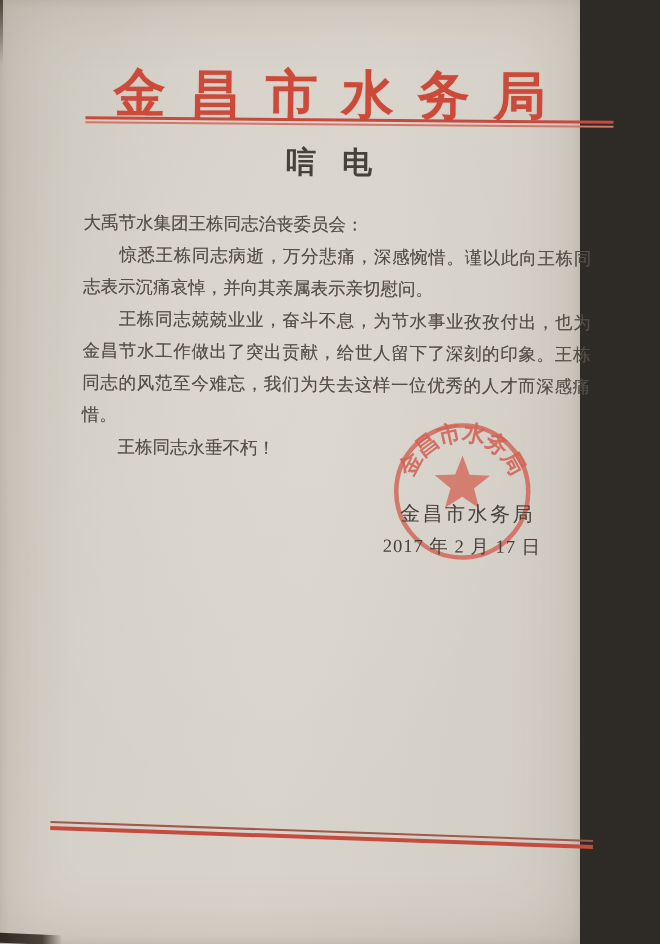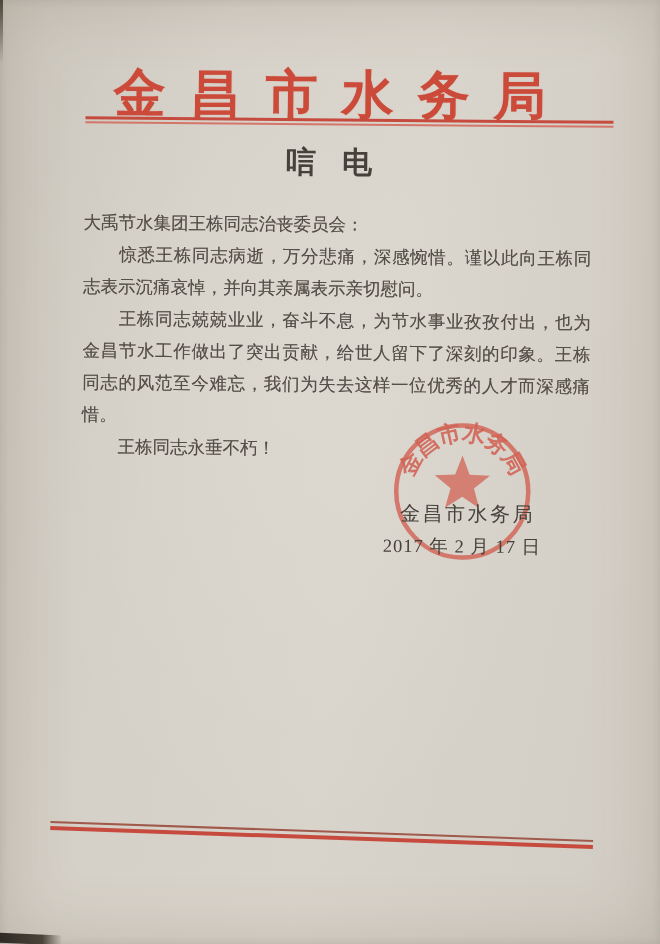--- a/index.html
+++ b/index.html
@@ -2,21 +2,21 @@
 <html style="--header_red: #cb4a39; --rule_red: #c64b3e; --rule_red_light: #d4756a; --rule_dark: #a0594b; --seal_red: #d0584a; --ink: #544f48; --ink_dark: #46413b; --paper: #d6d1c8;"><head>
 <meta charset="utf-8">
 <style>
   html,body{margin:0;padding:0;}
   body{
     width:660px;height:944px;overflow:hidden;position:relative;
     font-family:"Liberation Serif","DejaVu Serif",serif;
     background:#2e2a25;
   }
   .paper{
-    position:absolute;left:0;top:0;width:660px;height:944px;
+    position:absolute;left:0;top:0;width:580px;height:944px;
     background:
       radial-gradient(ellipse at 45% 40%, rgba(255,255,252,0.10), rgba(0,0,0,0) 60%),
       linear-gradient(100deg,#ccc7bd 0%, #d6d1c8 28%, #d9d4cb 55%, #d2cdc4 100%);
     box-shadow: inset 0 0 70px rgba(88,78,62,0.20), inset 0 0 8px rgba(70,60,48,0.12);
   }
   .edge{position:absolute;background:#3a342c;}
   .edge.left-top{left:0;top:0;width:3px;height:64px;background:linear-gradient(#4a443a,rgba(74,68,58,0));}
   .edge.bottom-left{left:-4px;top:934px;width:66px;height:10px;transform:rotate(2.5deg);background:linear-gradient(90deg,#2c2822,#4a443a 70%,rgba(74,68,58,0));}
   .content{position:absolute;left:0;top:0;width:660px;height:944px;transform:rotate(0.5deg);transform-origin:60px 60px;}
 

